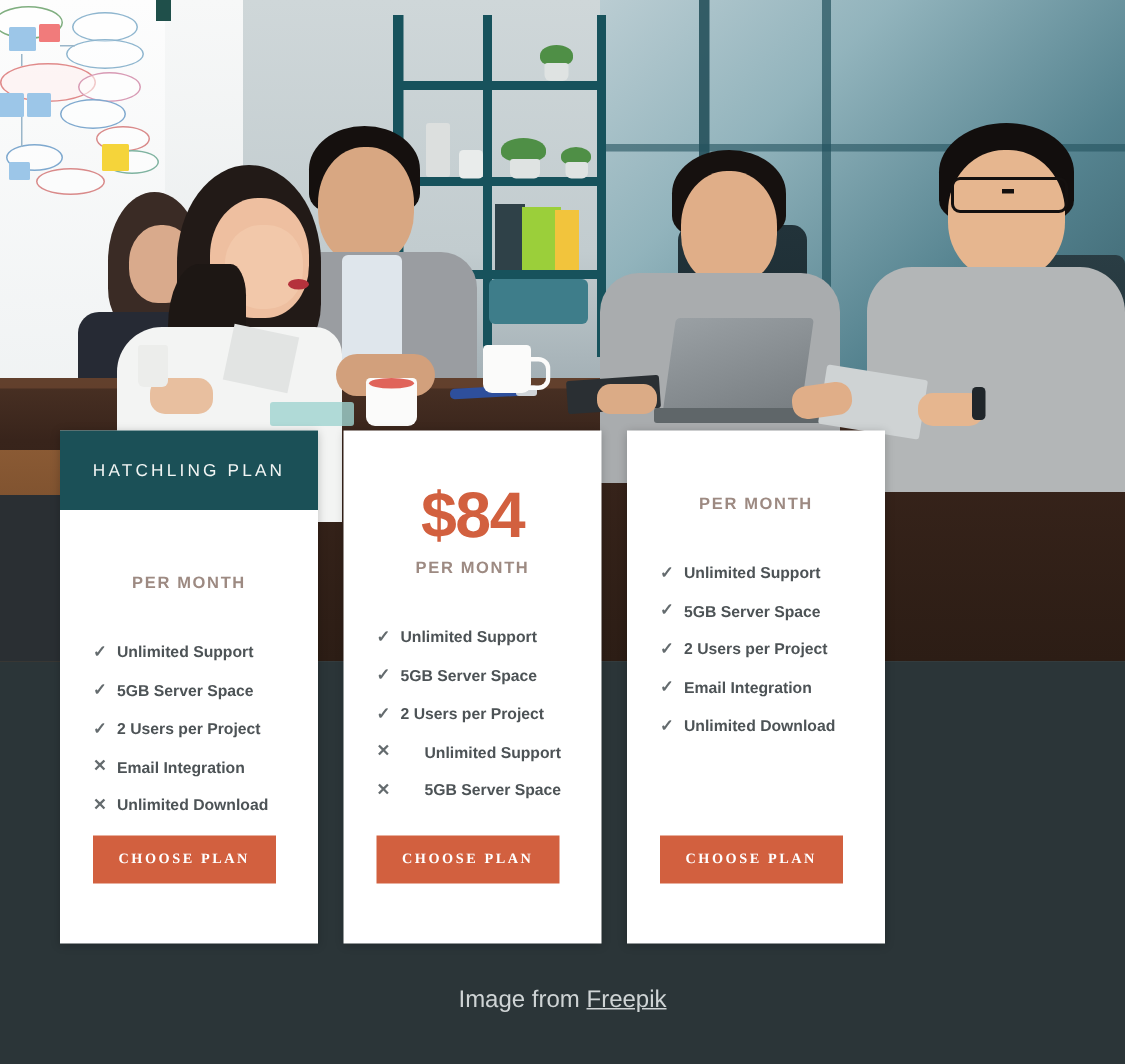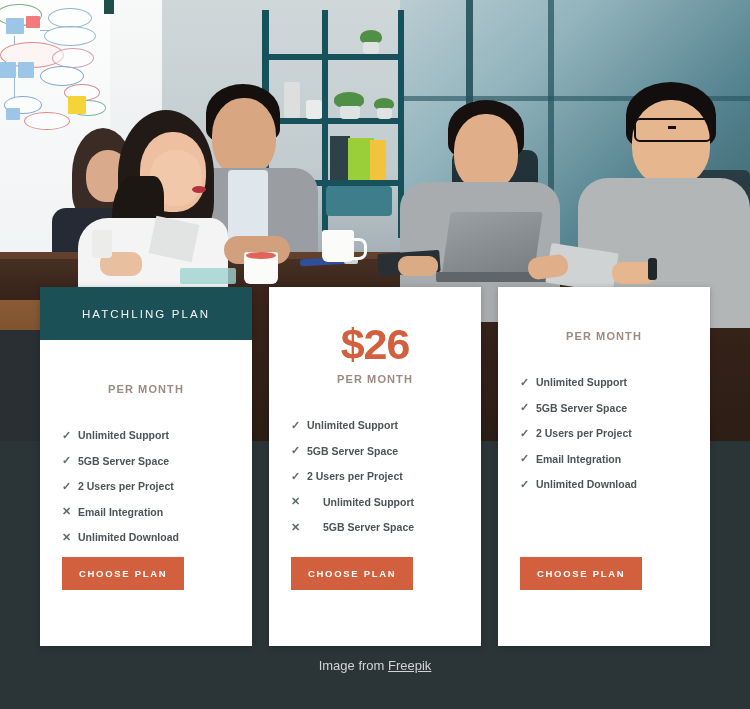--- a/index.html
+++ b/index.html
@@ -300,21 +300,21 @@
 
   
   .cards {
     position: absolute;
     left: 40px; top: 287px;
     width: 670px;
     display: flex;
     gap: 17px;
   }
   .card {
-    width: 212px;
+    width: 172px;
     background: #ffffff;
     box-shadow: 0 1px 6px rgba(0,0,0,.22);
     display: flex;
     flex-direction: column;
   }
   .card-header {
     height: 53px;
     background: #1b5057;
     display: flex;
     align-items: center;
@@ -366,21 +366,22 @@
     flex: 0 0 16px;
     color: #646b6e;
     font-size: 11px;
     line-height: 1;
   }
   .feature.indented .label {
     padding-left: 16px;
   }
   .btn-wrap {
     margin-top: auto;
-    padding-bottom: 56px;
+    padding-bottom: 40px;
+    font-family: Liberation Serif, serif;
   }
   .choose-btn {
     display: inline-block;
     background: #d2603f;
     color: #ffffff;
     border: none;
     font-family: inherit;
     font-size: 9.5px;
     font-weight: 700;
     letter-spacing: 1.7px;
@@ -389,21 +390,21 @@
   }
 
   
   .footer {
     position: absolute;
     left: 0;
     top: 658px;
     width: 750px;
     text-align: center;
     color: #cfd4d5;
-    font-size: 13px;
+    font-size: 16px;
   }
   .footer a {
     color: #cfd4d5;
     text-decoration: underline;
   }
 </style>
 </head>
 <body>
 
 <div class="hero">
@@ -559,21 +560,21 @@
         </li>
       </ul>
       <div class="btn-wrap">
         <button class="choose-btn">CHOOSE PLAN</button>
       </div>
     </div>
   </div>
 
   <div class="card">
     <div class="card-body">
-      <div class="price">$26</div>
+      <div class="price">$84</div>
       <div class="per-month">PER MONTH</div>
       <ul class="features">
         <li class="feature">
           <span class="mark">✓</span>
           <span class="label">Unlimited Support</span>
         </li>
         <li class="feature">
           <span class="mark">✓</span>
           <span class="label">5GB Server Space</span>
         </li>

